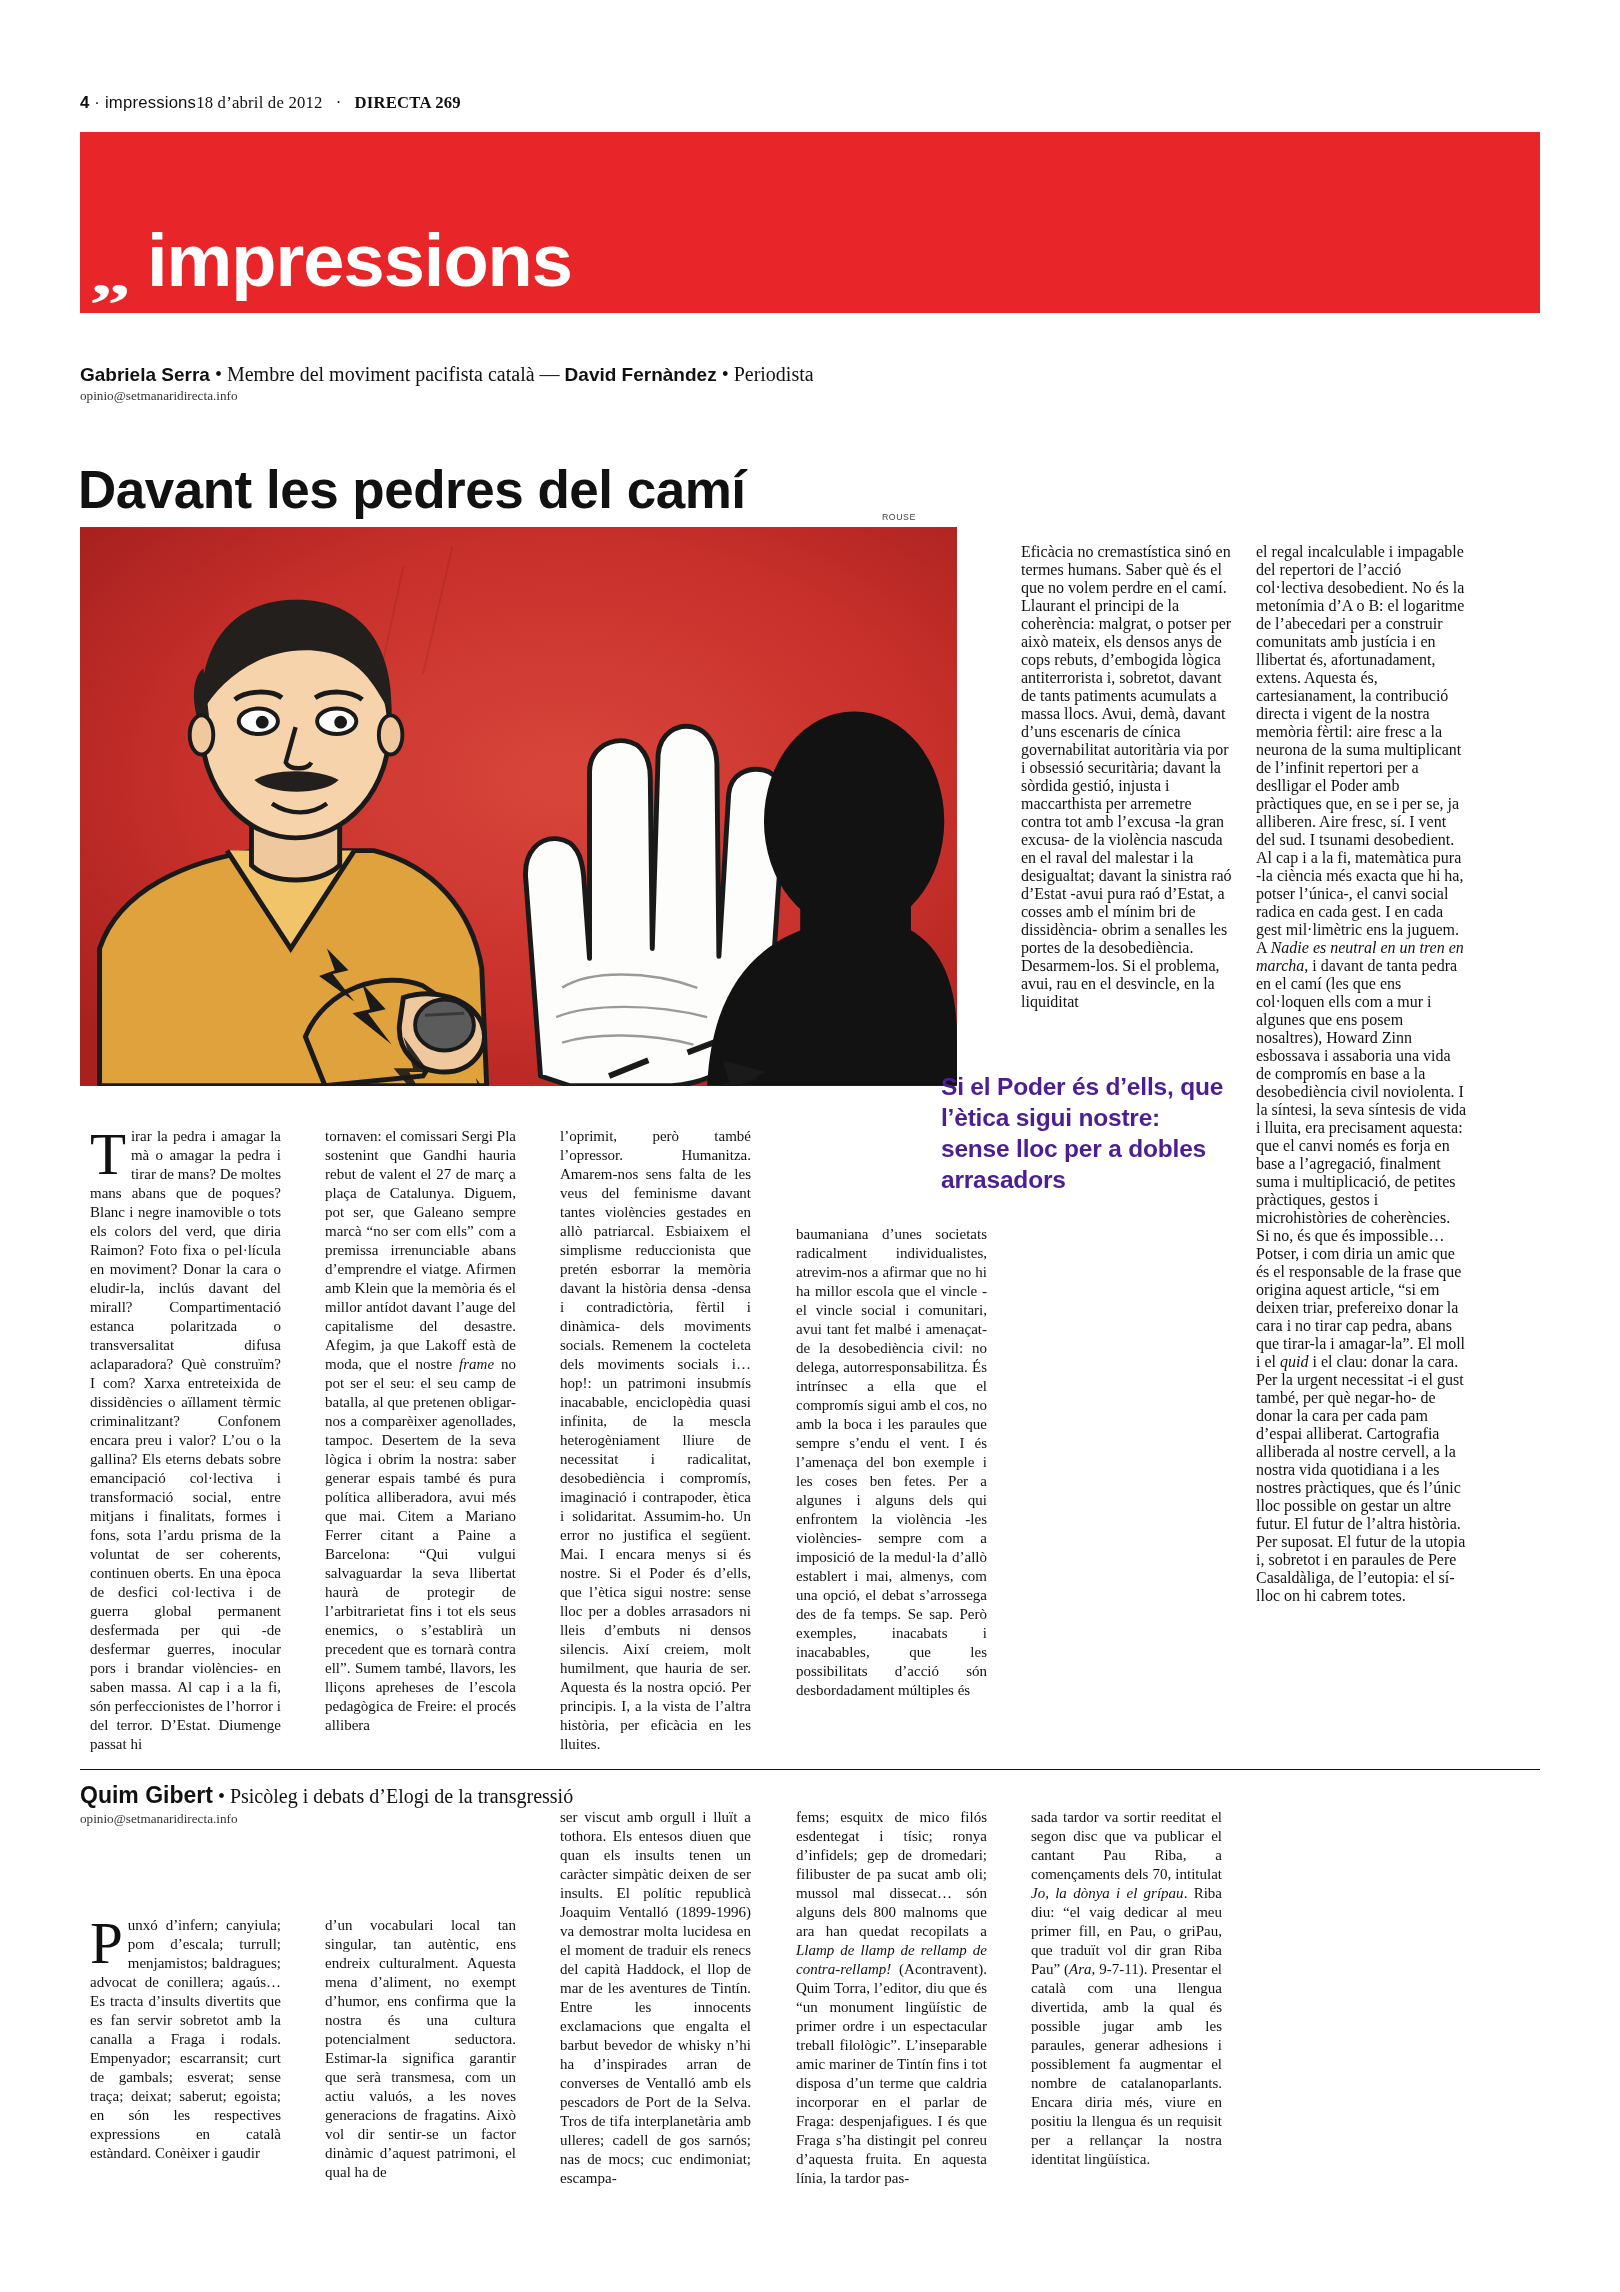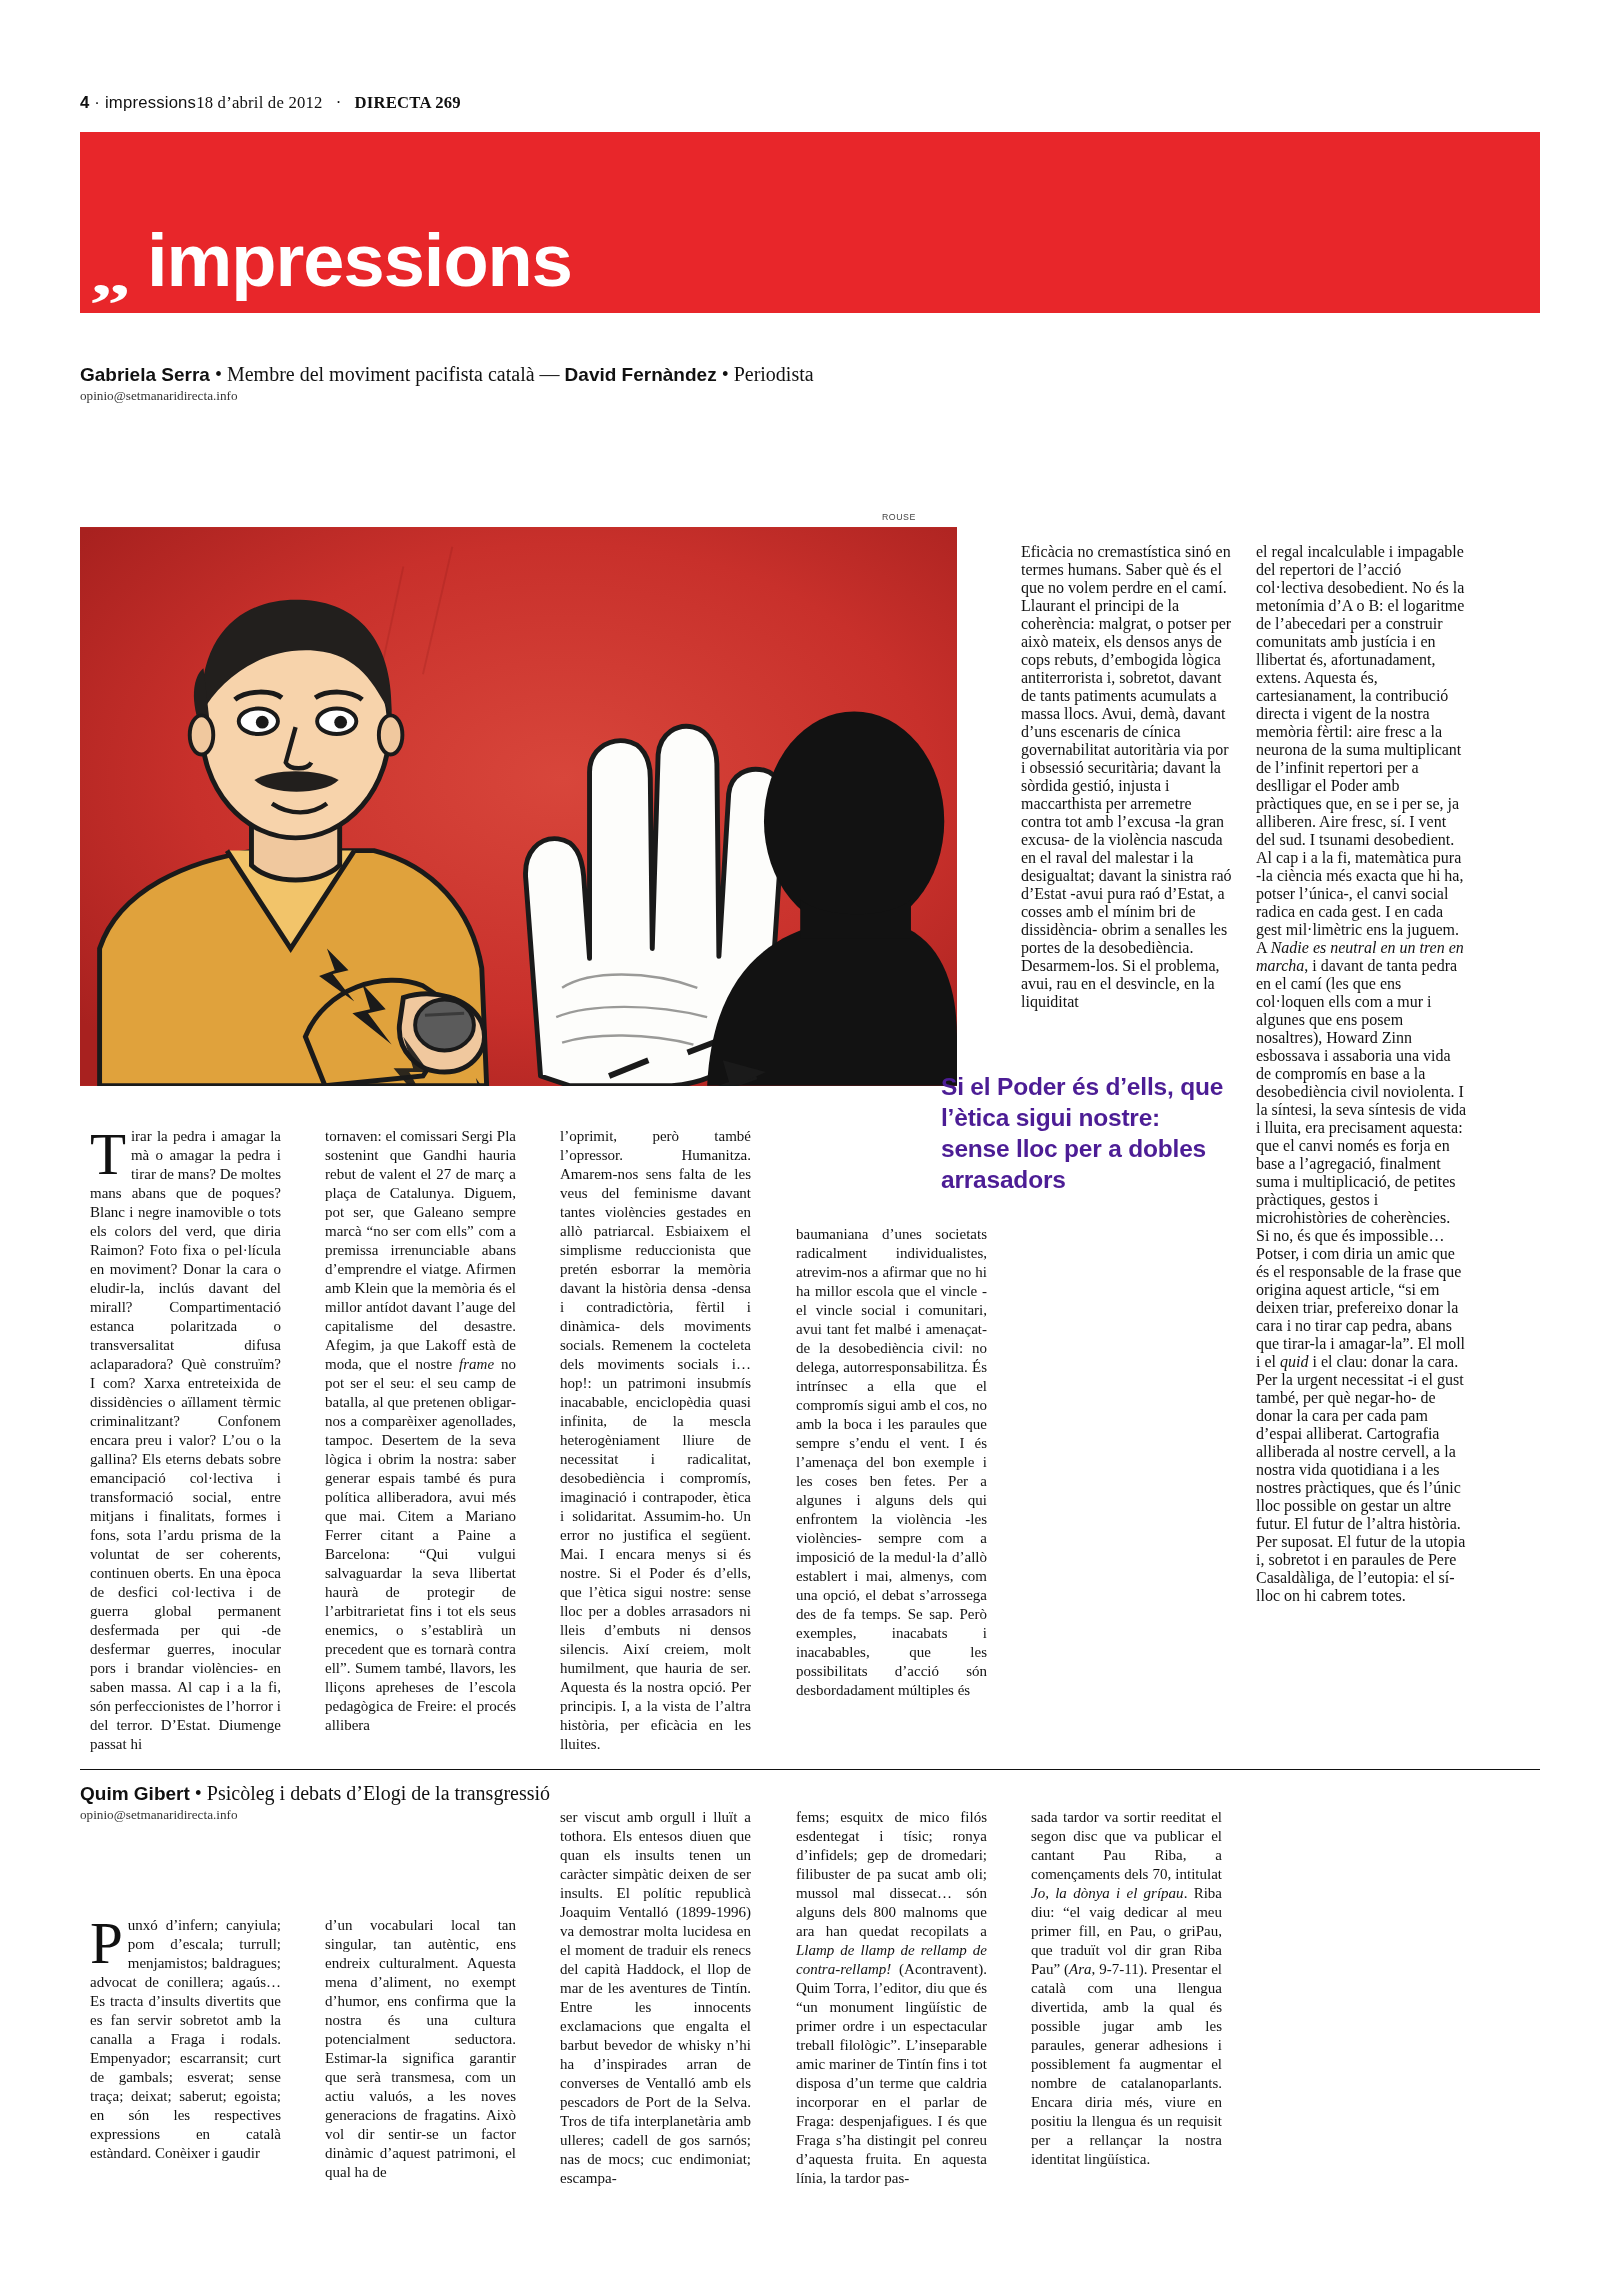--- a/index.html
+++ b/index.html
@@ -157,21 +157,21 @@
   .rule-1 { top:1769px; }
 
   
   .byline2 {
     position:absolute;
     left:80px; top:1782px;
     width:1460px;
     font-family:"Liberation Serif", serif;
     font-size:20px;
   }
-  .byline2 b { font-weight:700; font-family:"Liberation Sans", sans-serif; font-size:19px; }
+  .byline2 b { font-weight:700; font-family:"Liberation Sans", sans-serif; font-size:23px; }
   .byline2 .mail {
     display:block;
     font-family:"Liberation Serif", serif;
     font-size:13.2px;
     color:#333;
     margin-top:2px;
   }
   .headline2 {
     position:absolute;
     left:78px; top:1838px;
@@ -211,20 +211,21 @@
 
   <div class="band"></div>
   <div class="band-quote">„</div>
   <div class="band-title">impressions</div>
 
   <div class="byline">
     <b>Gabriela Serra</b><span> • Membre del moviment pacifista català — </span><b>David Fernàndez</b><span> • Periodista</span>
     <span class="mail">opinio@setmanaridirecta.info</span>
   </div>
 
+  <h1 class="headline">Davant les pedres del camí</h1>
 
   <div class="figure">
     <svg width="877" height="559" viewBox="0 0 895 570" xmlns="http://www.w3.org/2000/svg">
       <defs>
         <radialGradient id="bg" cx="55%" cy="45%" r="70%">
           <stop offset="0%" stop-color="#d8463b"></stop>
           <stop offset="60%" stop-color="#c8302b"></stop>
           <stop offset="100%" stop-color="#a8211f"></stop>
         </radialGradient>
       </defs>

